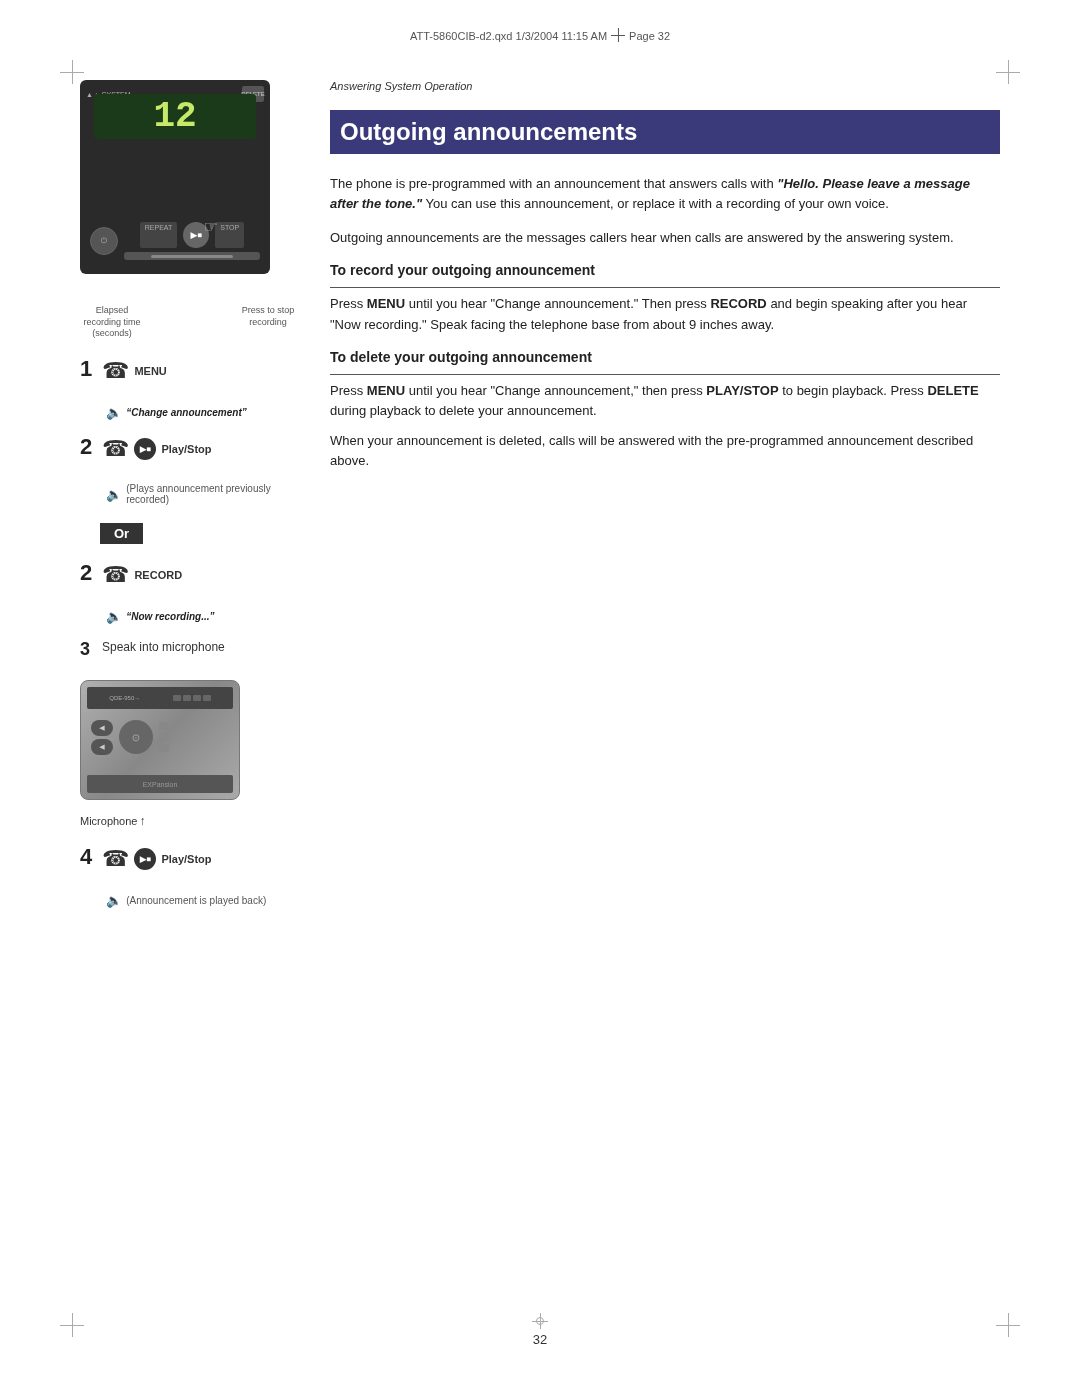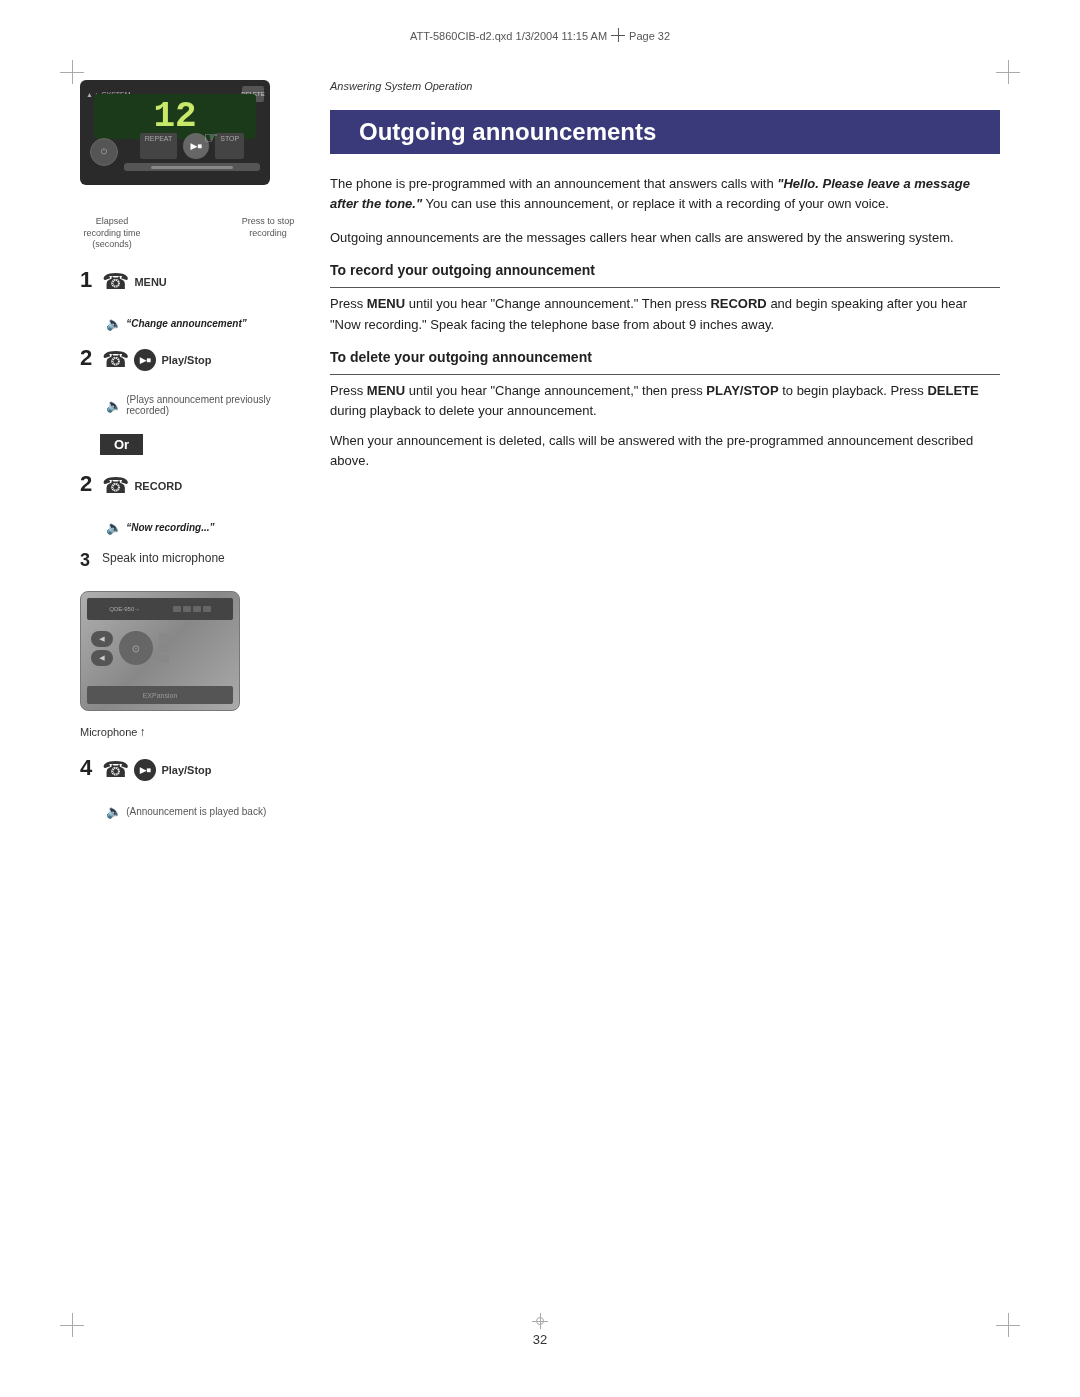--- a/index.html
+++ b/index.html
@@ -84,21 +84,21 @@
     .right-col {
       flex: 1;
       display: flex;
       flex-direction: column;
       gap: 14px;
     }
 
     
     .device-image {
       width: 190px;
-      height: 105px;
+      height: 194px;
       background: #2a2a2a;
       border-radius: 6px;
       position: relative;
       overflow: hidden;
       margin-bottom: 10px;
     }
     .device-screen {
       position: absolute;
       top: 14px;
       left: 14px;
@@ -214,21 +214,21 @@
       margin-top: 4px;
       border: 1px solid #777;
     }
 
     
     .section-title {
       background: #3a3a7a;
       color: #fff;
       font-size: 24px;
       font-weight: bold;
-      padding: 8px 29px;
+      padding: 8px 10px;
       margin-bottom: 6px;
     }
 
     
     .subsection-header {
       font-size: 14px;
       font-weight: bold;
       color: #222;
       border-bottom: 1px solid #555;
       padding-bottom: 9px;

